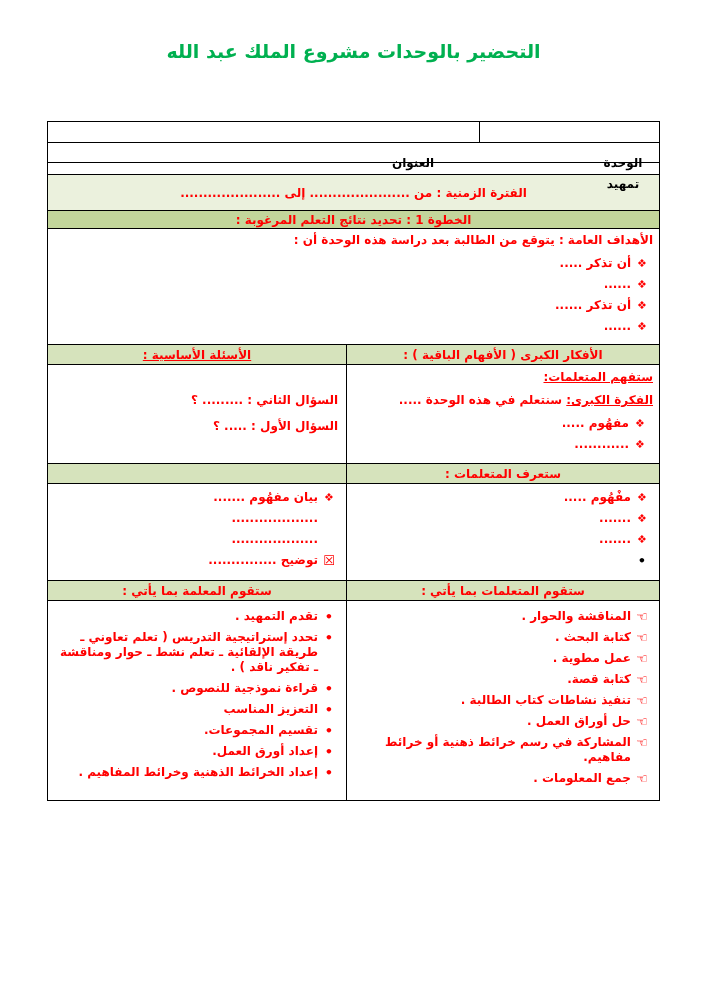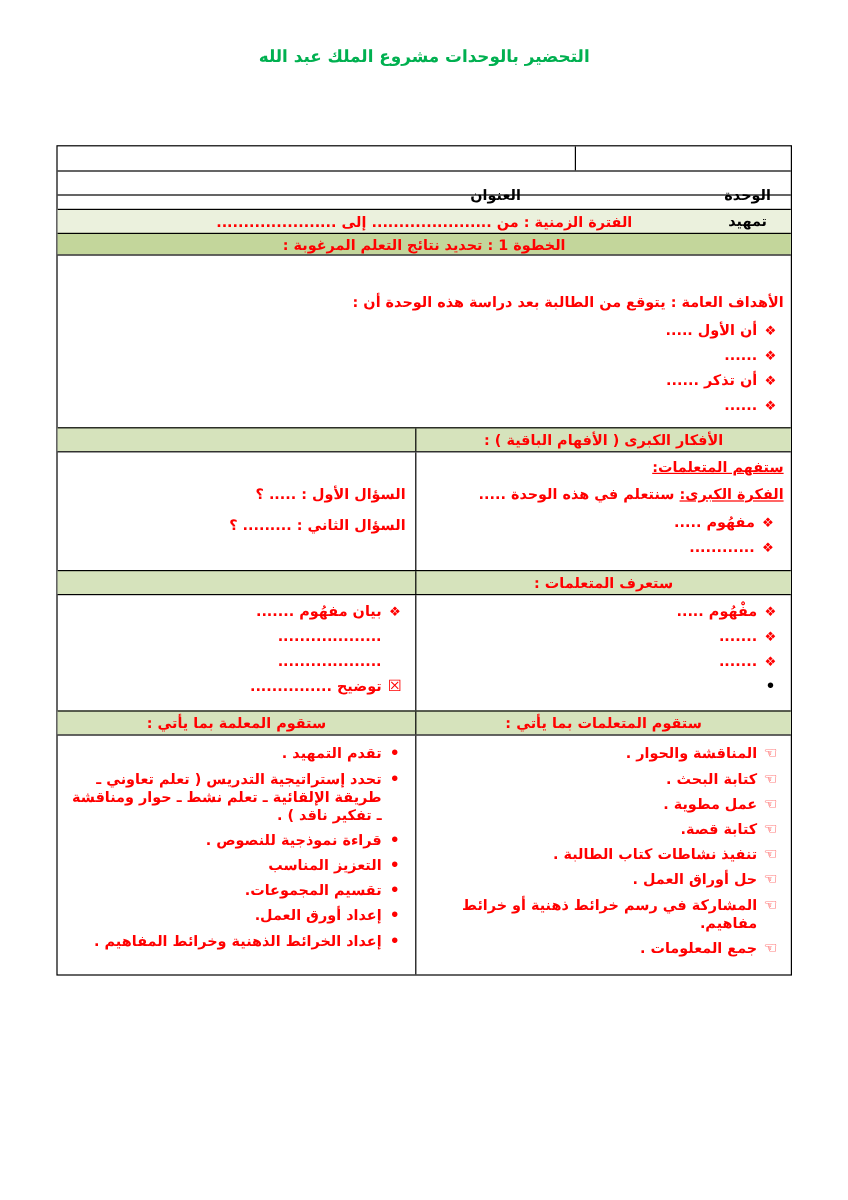--- a/index.html
+++ b/index.html
@@ -13,21 +13,21 @@
   }
   *{margin:0;padding:0;box-sizing:border-box;}
   html,body{background:#ffffff;}
   body{
     width:707px;height:1000px;position:relative;
     font-family:"DejaVu Sans", sans-serif;
     font-weight:700;
   }
   .page-title{
     padding-top:40px;text-align:center;
-    font-size:14px;font-weight:700;color:var(--title-green,#00b050);
+    font-size:19px;font-weight:700;color:var(--title-green,#00b050);
   }
   .doc-table{
     position:absolute;top:121px;left:47px;width:613px;
     border:1px solid var(--border,#000);
     direction:rtl;font-size:12px;color:var(--red,#f00);
     background:#fff;
   }
   .row{border-top:1px solid var(--border,#000);}
   .row:first-child{border-top:none;}
   .flexrow{display:flex;align-items:stretch;}
@@ -35,31 +35,31 @@
   .cell-b{border-left:1px solid var(--border,#000);}
   .c-unit{width:73px;}
   .c-unitval{width:107px;}
   .c-titlelabel{width:133px;}
   .c-titleval{flex:1;}
   .c-intro{width:73px;}
   .c-rest{flex:1;}
   .r-top{height:20px;}
   .r-blank{height:12px;}
   .r-period{
-    height:20px;display:flex;align-items:center;justify-content:center;
+    height:36px;display:flex;align-items:center;justify-content:center;
     background:var(--period-bg,#ebf1dd);
   }
   .r-step{
     height:18px;display:flex;align-items:center;justify-content:center;
     background:var(--step-header-bg,#c3d69b);
   }
   .black{color:var(--black,#000);margin-top:41px;}
   .u{text-decoration:underline;}
   .r-goals{min-height:102px;padding:4px 4px 4px 4px;}
-  .goals-heading{line-height:15px;margin-bottom:8px;padding-right:2px;margin-top:28px;}
+  .goals-heading{line-height:15px;margin-bottom:8px;padding-right:2px;}
   .list{padding-right:6px;}
   .li{display:flex;gap:4px;line-height:15px;margin-bottom:6px;align-items:flex-start;}
   .marker{flex:none;width:14px;text-align:center;font-size:11px;line-height:15px;color:var(--red,#f00);}
   .marker.big{font-size:13px;}
   .two{display:flex;align-items:stretch;}
   .col-r{width:313px;border-left:1px solid var(--border,#000);}
   .col-l{flex:1;}
   .hdr-row{height:20px;}
   .hdr-row .col-r,.hdr-row .col-l{display:flex;align-items:center;justify-content:center;}
   .r-ideas{min-height:90px;}
@@ -96,61 +96,62 @@
 
   <div class="row r-period">الفترة الزمنية : من ...................... إلى ......................</div>
 
   <div class="row r-step">الخطوة 1 : تحديد نتائج التعلم المرغوبة :</div>
 
   <div class="row r-goals">
     <div class="goals-heading">الأهداف العامة : يتوقع من الطالبة بعد دراسة هذه الوحدة أن :</div>
     <div class="list">
       <div class="li">
         <span class="marker">❖</span>
-        <span class="txt">أن الأول .....</span>
+        <span class="txt">أن تذكر .....</span>
       </div>
       <div class="li">
         <span class="marker">❖</span>
         <span class="txt">......</span>
       </div>
       <div class="li">
         <span class="marker">❖</span>
         <span class="txt">أن تذكر ......</span>
       </div>
       <div class="li">
         <span class="marker">❖</span>
         <span class="txt">......</span>
       </div>
     </div>
   </div>
 
   <div class="row two hdr-row" style="background:var(--section-header-bg,#d6e3bc);">
     <div class="col-r">الأفكار الكبرى ( الأفهام الباقية ) :</div>
+    <div class="col-l u">الأسئلة الأساسية :</div>
   </div>
 
   <div class="row two r-ideas">
     <div class="col-r">
       <div class="line u">ستفهم المتعلمات:</div>
       <div class="line">
         <span class="u">الفكرة الكبرى:</span><span> سنتعلم في هذه الوحدة .....</span>
       </div>
       <div class="list">
         <div class="li">
           <span class="marker">❖</span>
           <span class="txt">مفهُوم .....</span>
         </div>
         <div class="li">
           <span class="marker">❖</span>
           <span class="txt">............</span>
         </div>
       </div>
     </div>
     <div class="col-l">
+      <div class="line q">السؤال الثاني : ......... ؟</div>
       <div class="line q">السؤال الأول : ..... ؟</div>
-      <div class="line q">السؤال الثاني : ......... ؟</div>
     </div>
   </div>
 
   <div class="row two hdr-row" style="background:var(--section-header-bg,#d6e3bc);">
     <div class="col-r">ستعرف المتعلمات :</div>
   </div>
 
   <div class="row two r-know">
     <div class="col-r">
       <div class="list know-list">

